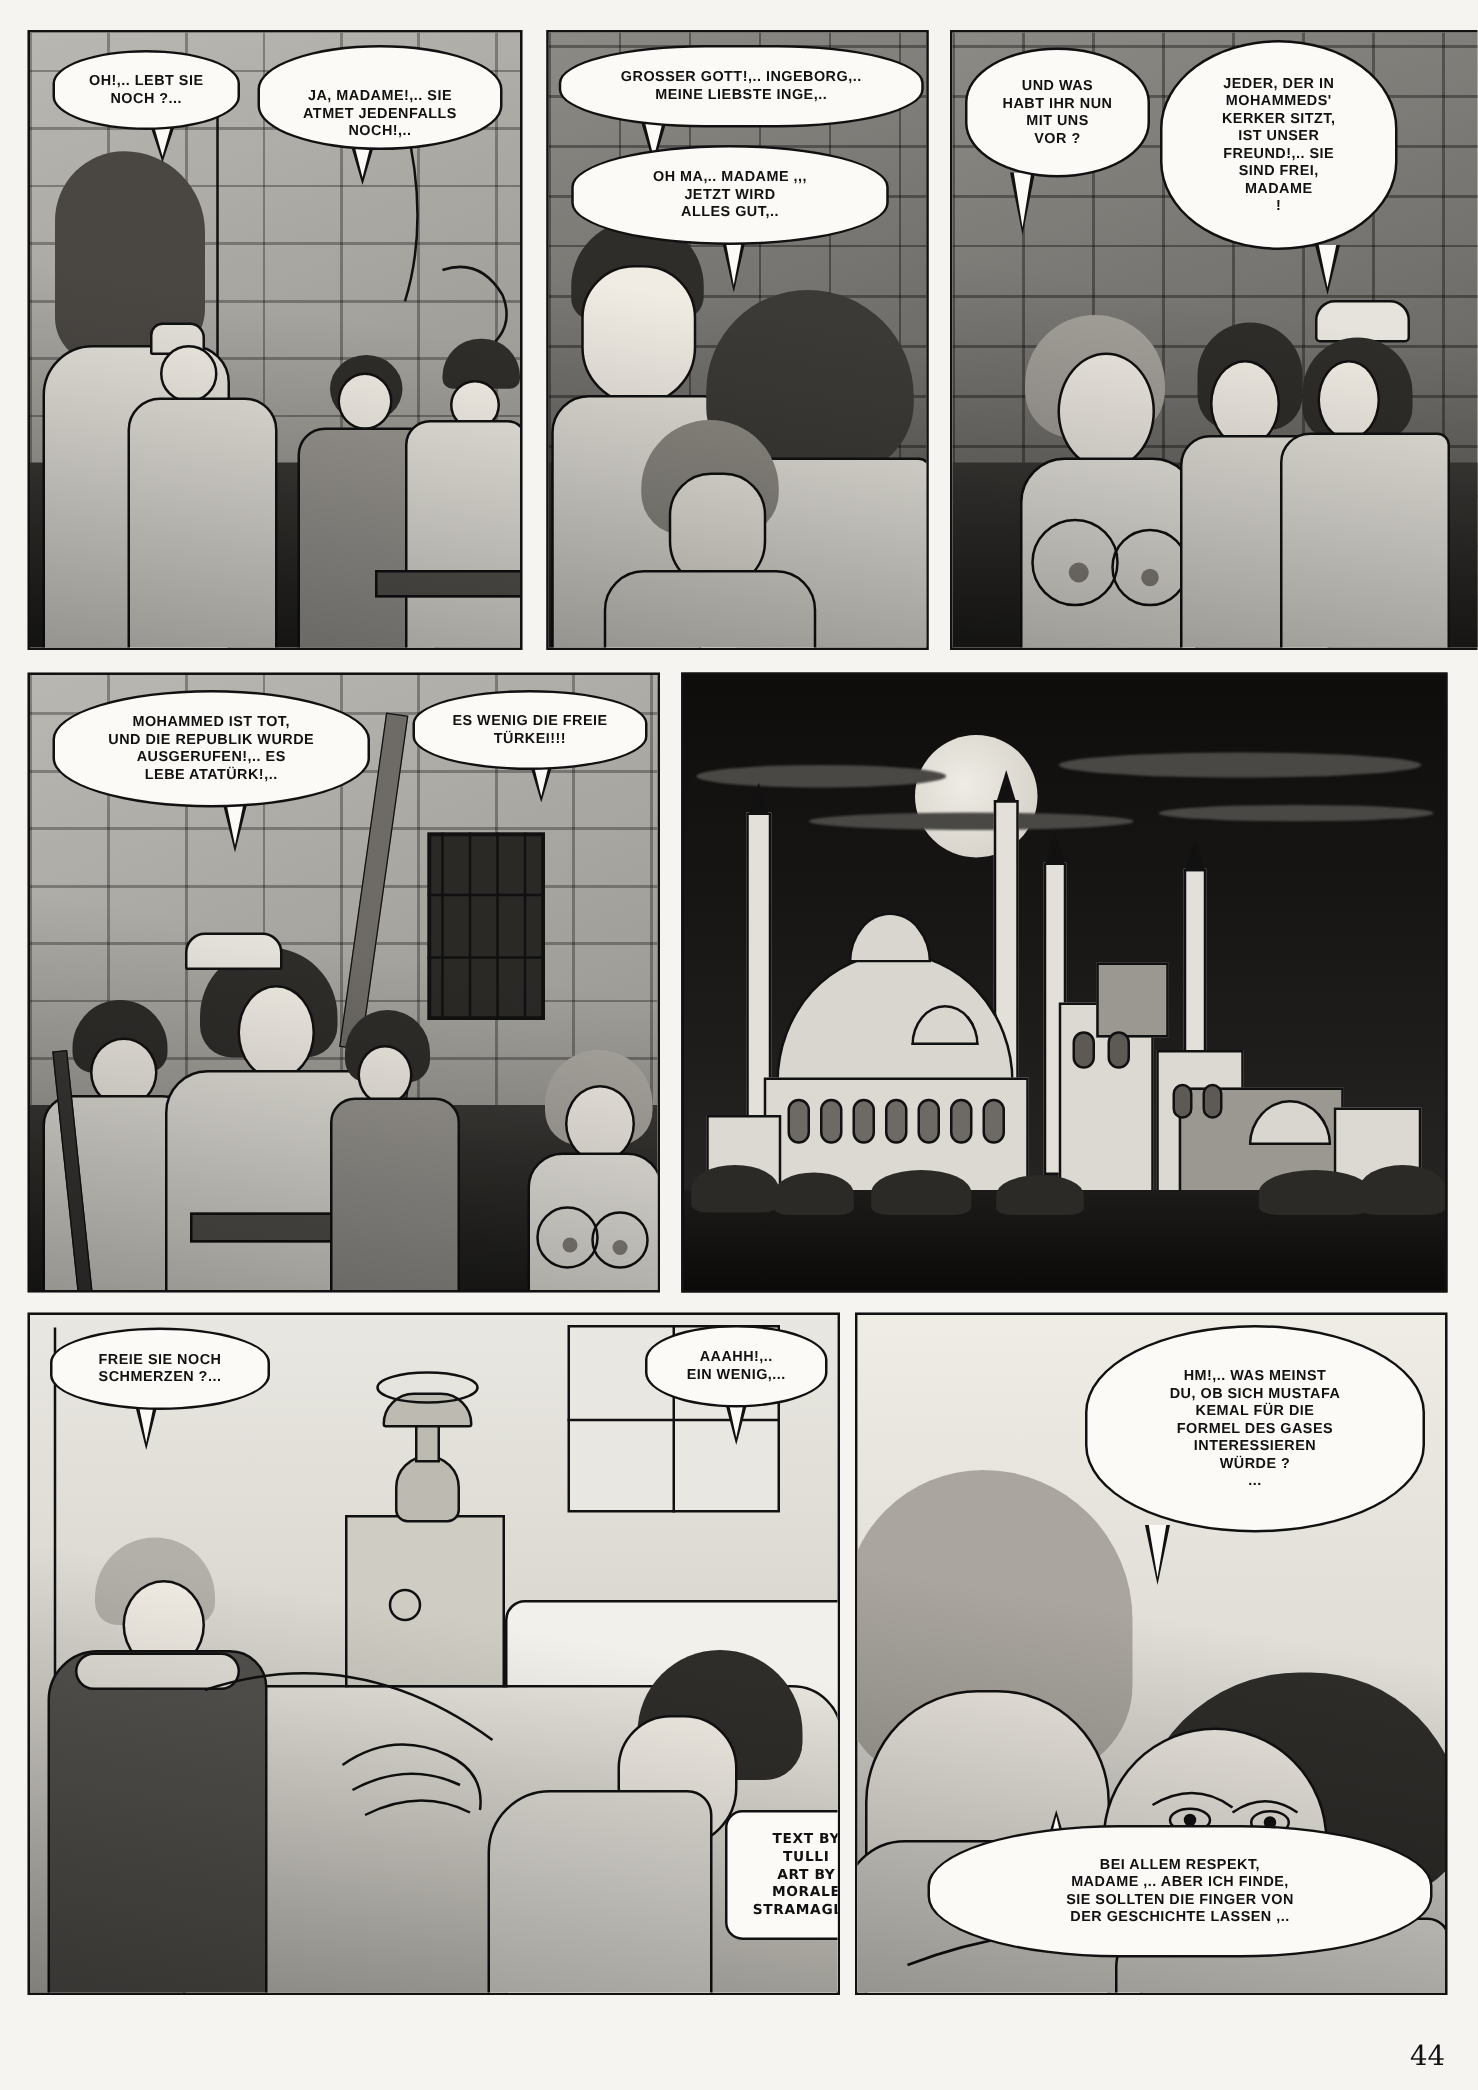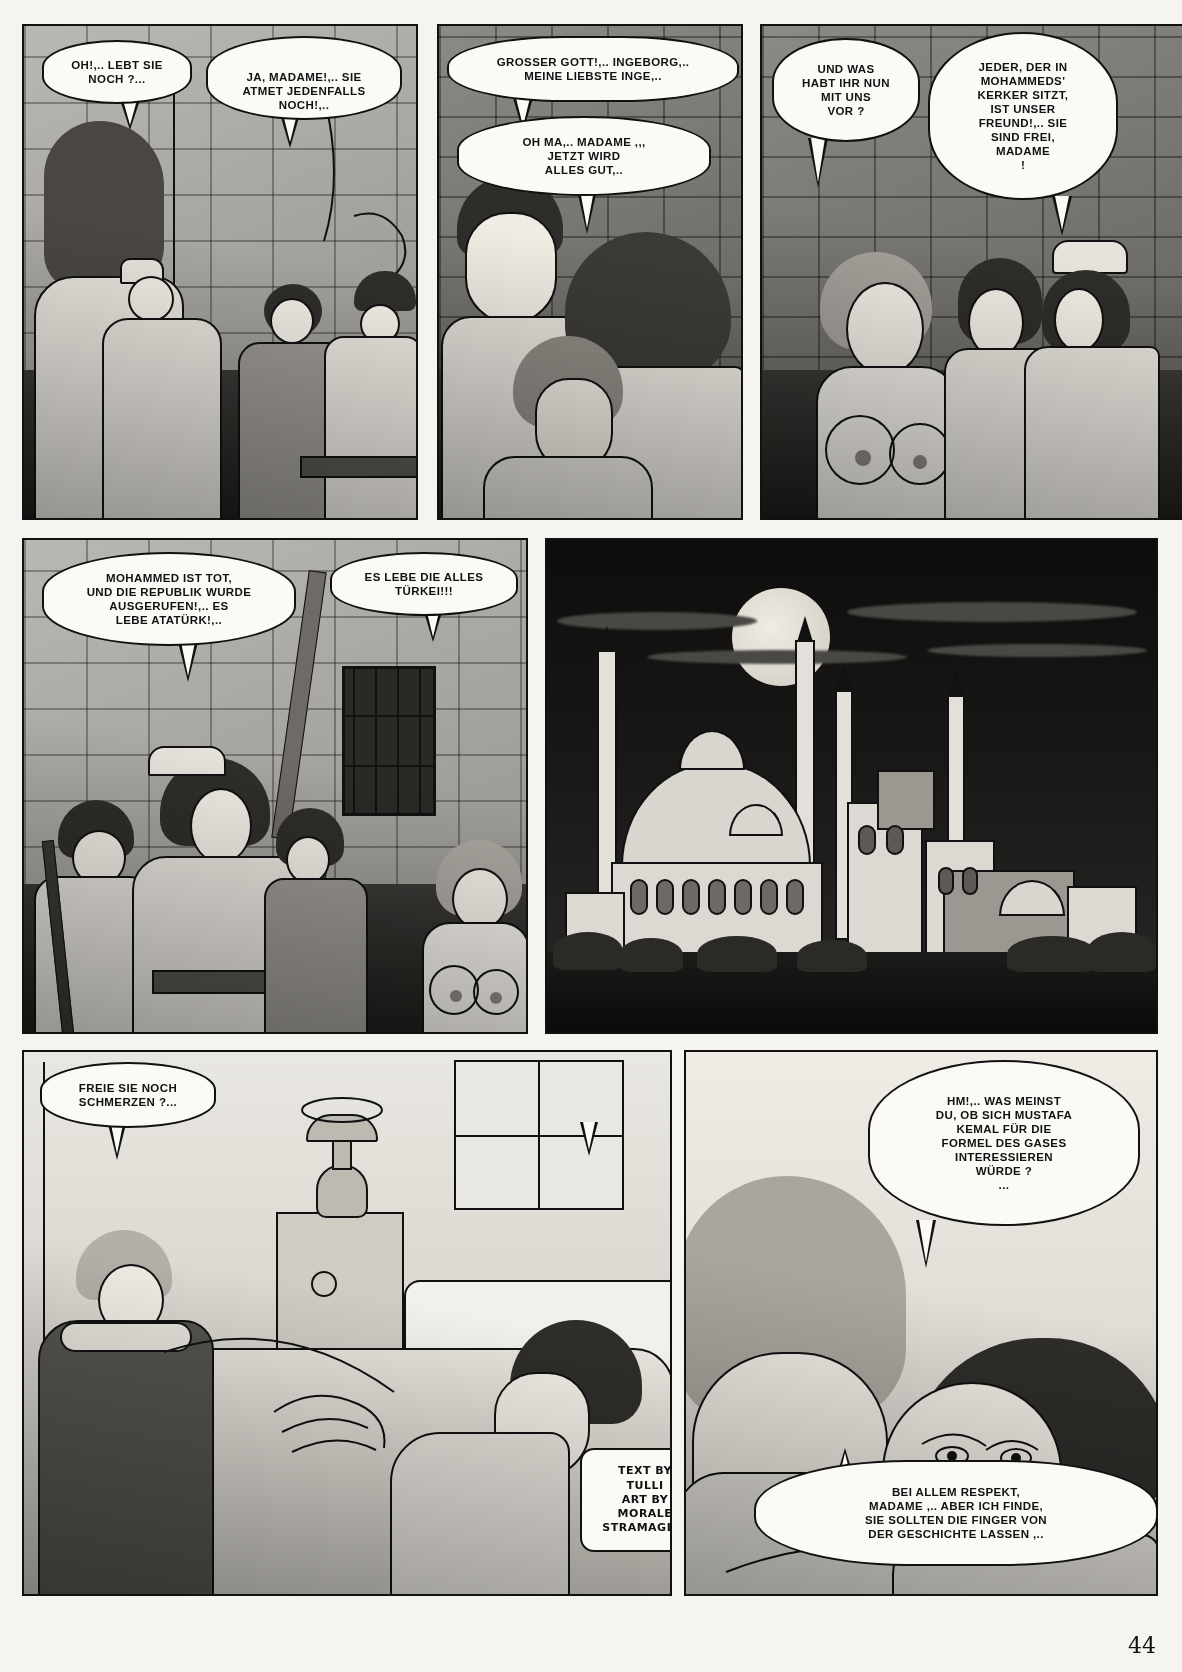--- a/index.html
+++ b/index.html
@@ -336,21 +336,21 @@
     <div class="balloon" style="left:18px; top:12px; width:254px; height:94px;">
       <span>MOHAMMED IST TOT,
 UND DIE REPUBLIK WURDE
 AUSGERUFEN!,.. ES
 LEBE ATATÜRK!,..</span>
     </div>
     <div class="tail" style="left:154px; top:102px; border-left:10px solid transparent; border-right:10px solid transparent; border-top:40px solid #111;"></div>
     <div class="tail" style="left:157px; top:102px; border-left:7px solid transparent; border-right:7px solid transparent; border-top:34px solid #fbfaf7;"></div>
 
     <div class="balloon" style="left:306px; top:12px; width:188px; height:64px;">
-      <span>ES LEBE DIE ALLES
+      <span>ES WENIG DIE FREIE
 TÜRKEI!!!</span>
     </div>
     <div class="tail" style="left:400px; top:72px; border-left:9px solid transparent; border-right:9px solid transparent; border-top:30px solid #111;"></div>
     <div class="tail" style="left:403px; top:72px; border-left:6px solid transparent; border-right:6px solid transparent; border-top:25px solid #fbfaf7;"></div>
   </div>
 
   <div class="panel" style="left:545px; top:538px; width:613px; height:496px; background:#111;">
     <div class="nightsky"></div>
     <div class="moon" style="left:185px; top:48px; width:98px; height:98px;"></div>
     <div class="cloud" style="left:10px; top:72px; width:200px; height:18px;"></div>
@@ -441,20 +441,24 @@
     </svg>
     <div class="shadowwash"></div>
 
     <div class="balloon" style="left:16px; top:10px; width:176px; height:66px;">
       <span>FREIE SIE NOCH
 SCHMERZEN ?...</span>
     </div>
     <div class="tail" style="left:84px; top:72px; border-left:9px solid transparent; border-right:9px solid transparent; border-top:36px solid #111;"></div>
     <div class="tail" style="left:87px; top:72px; border-left:6px solid transparent; border-right:6px solid transparent; border-top:30px solid #fbfaf7;"></div>
 
+    <div class="balloon" style="left:492px; top:8px; width:146px; height:66px;">
+      <span>AAAHH!,..
+EIN WENIG,...</span>
+    </div>
     <div class="tail" style="left:556px; top:70px; border-left:9px solid transparent; border-right:9px solid transparent; border-top:34px solid #111;"></div>
     <div class="tail" style="left:559px; top:70px; border-left:6px solid transparent; border-right:6px solid transparent; border-top:28px solid #fbfaf7;"></div>
 
     <div class="caption-box" style="left:556px; top:396px; width:130px; height:104px;justify-content:center;">
       <span>TEXT BY
 TULLI
 ART BY
 MORALE
 STRAMAGLIA</span>
     </div>
@@ -488,21 +492,21 @@
 DU, OB SICH MUSTAFA
 KEMAL FÜR DIE
 FORMEL DES GASES
 INTERESSIEREN
 WÜRDE ?
 ...</span>
     </div>
     <div class="tail" style="left:230px; top:168px; border-left:10px solid transparent; border-right:10px solid transparent; border-top:48px solid #111;"></div>
     <div class="tail" style="left:233px; top:168px; border-left:7px solid transparent; border-right:7px solid transparent; border-top:42px solid #fbfaf7;"></div>
 
-    <div class="balloon" style="left:68px; top:408px; width:404px; height:106px; border-radius:38% / 46%;">
+    <div class="balloon" style="left:56px; top:408px; width:404px; height:106px; border-radius:38% / 46%;">
       <span>BEI ALLEM RESPEKT,
 MADAME ,.. ABER ICH FINDE,
 SIE SOLLTEN DIE FINGER VON
 DER GESCHICHTE LASSEN ,..</span>
     </div>
     <div class="tail" style="left:150px; top:396px; border-left:9px solid transparent; border-right:9px solid transparent; border-bottom:30px solid #111;"></div>
     <div class="tail" style="left:153px; top:401px; border-left:6px solid transparent; border-right:6px solid transparent; border-bottom:25px solid #fbfaf7;"></div>
   </div>
 
   <div class="page-number">44</div>

